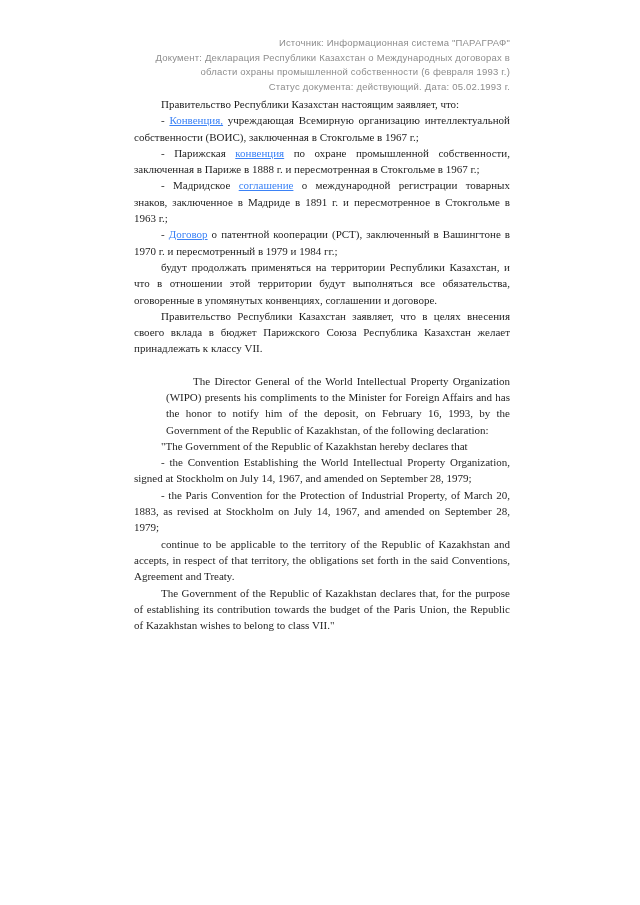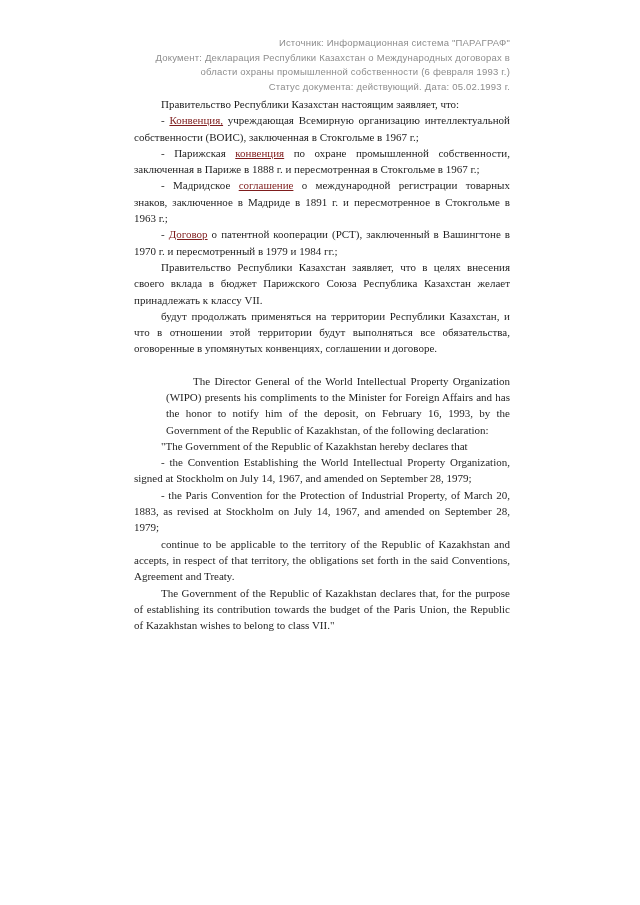--- a/index.html
+++ b/index.html
@@ -46,21 +46,21 @@
     font-size: 11px;
     line-height: 16.3px;
     text-align: justify;
   }
   .para {
     margin: 0;
     text-indent: 27px;
   }
   .gap-before { margin-top: 16px; margin-left: 32px; }
   .doc-link {
-    color: #7f1d1d;
+    color: #3b82f6;
     text-decoration: underline;
     cursor: pointer;
   }
 </style>
 </head>
 <body>
 
 <div class="page">
 
   <div class="meta">
@@ -69,22 +69,22 @@
     <div class="meta-line">Статус документа: действующий. Дата: 05.02.1993 г.</div>
   </div>
 
 
   <div class="body-text">
       <p class="para"><span>Правительство Республики Казахстан настоящим заявляет, что:</span></p>
       <p class="para"><span>- </span><a class="doc-link" href="#">Конвенция,</a><span> учреждающая Всемирную организацию интеллектуальной собственности (ВОИС), заключенная в Стокгольме в 1967 г.;</span></p>
       <p class="para"><span>- Парижская </span><a class="doc-link" href="#">конвенция</a><span> по охране промышленной собственности, заключенная в Париже в 1888 г. и пересмотренная в Стокгольме в 1967 г.;</span></p>
       <p class="para"><span>- Мадридское </span><a class="doc-link" href="#">соглашение</a><span> о международной регистрации товарных знаков, заключенное в Мадриде в 1891 г. и пересмотренное в Стокгольме в 1963 г.;</span></p>
       <p class="para"><span>- </span><a class="doc-link" href="#">Договор</a><span> о патентной кооперации (PCT), заключенный в Вашингтоне в 1970 г. и пересмотренный в 1979 и 1984 гг.;</span></p>
+      <p class="para"><span>будут продолжать применяться на территории Республики Казахстан, и что в отношении этой территории будут выполняться все обязательства, оговоренные в упомянутых конвенциях, соглашении и договоре.</span></p>
       <p class="para"><span>Правительство Республики Казахстан заявляет, что в целях внесения своего вклада в бюджет Парижского Союза Республика Казахстан желает принадлежать к классу VII.</span></p>
-      <p class="para"><span>будут продолжать применяться на территории Республики Казахстан, и что в отношении этой территории будут выполняться все обязательства, оговоренные в упомянутых конвенциях, соглашении и договоре.</span></p>
       <p class="para gap-before"><span>The Director General of the World Intellectual Property Organization (WIPO) presents his compliments to the Minister for Foreign Affairs and has the honor to notify him of the deposit, on February 16, 1993, by the Government of the Republic of Kazakhstan, of the following declaration:</span></p>
       <p class="para"><span>"The Government of the Republic of Kazakhstan hereby declares that</span></p>
       <p class="para"><span>- the Convention Establishing the World Intellectual Property Organization, signed at Stockholm on July 14, 1967, and amended on September 28, 1979;</span></p>
       <p class="para"><span>- the Paris Convention for the Protection of Industrial Property, of March 20, 1883, as revised at Stockholm on July 14, 1967, and amended on September 28, 1979;</span></p>
       <p class="para"><span>continue to be applicable to the territory of the Republic of Kazakhstan and accepts, in respect of that territory, the obligations set forth in the said Conventions, Agreement and Treaty.</span></p>
       <p class="para"><span>The Government of the Republic of Kazakhstan declares that, for the purpose of establishing its contribution towards the budget of the Paris Union, the Republic of Kazakhstan wishes to belong to class VII."</span></p>
     </div>
 
 </div>
 

